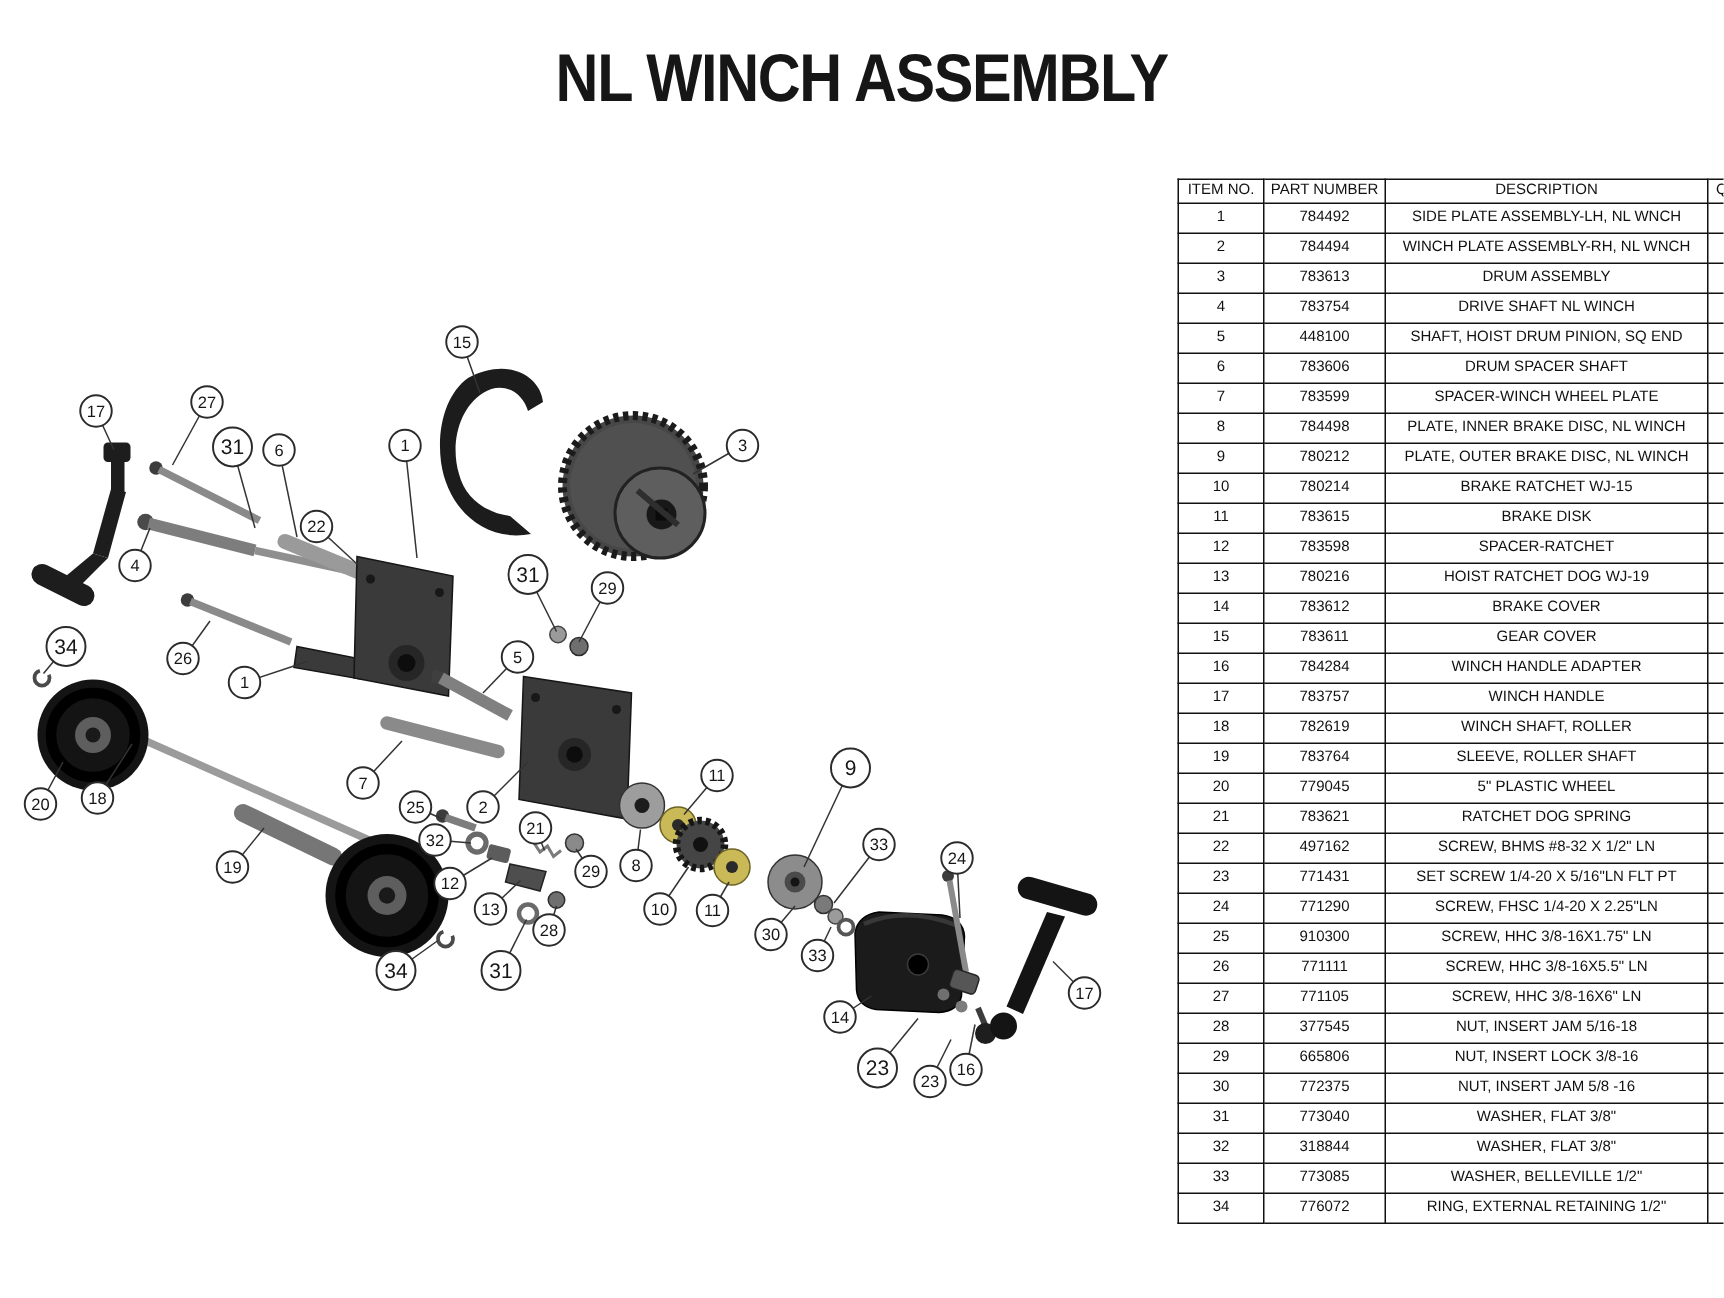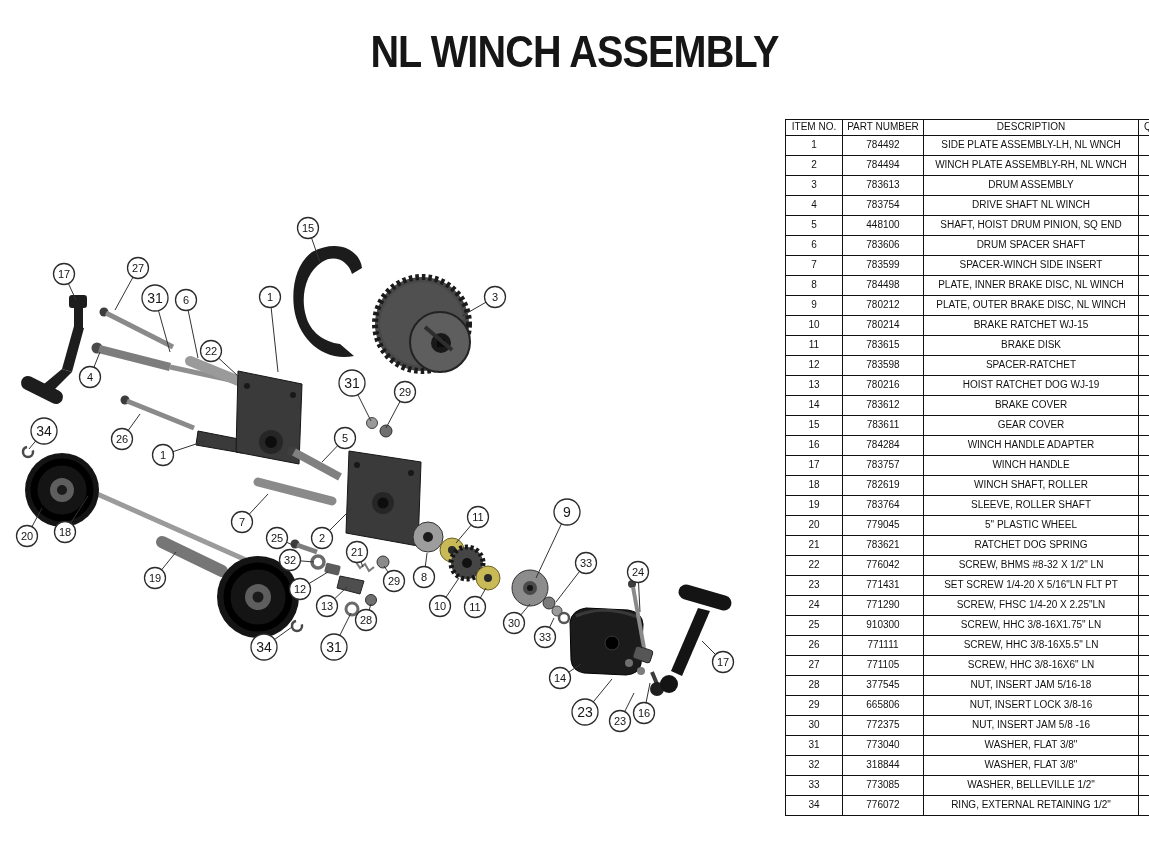--- a/index.html
+++ b/index.html
@@ -470,21 +470,21 @@
       </tr>
       <tr>
         <td>6</td>
         <td>783606</td>
         <td>DRUM SPACER SHAFT</td>
         <td>1</td>
       </tr>
       <tr>
         <td>7</td>
         <td>783599</td>
-        <td>SPACER-WINCH SIDE INSERT</td>
+        <td>SPACER-WINCH WHEEL PLATE</td>
         <td>1</td>
       </tr>
       <tr>
         <td>8</td>
         <td>784498</td>
         <td>PLATE, INNER BRAKE DISC, NL WINCH</td>
         <td>1</td>
       </tr>
       <tr>
         <td>9</td>
@@ -559,21 +559,21 @@
         <td>2</td>
       </tr>
       <tr>
         <td>21</td>
         <td>783621</td>
         <td>RATCHET DOG SPRING</td>
         <td>1</td>
       </tr>
       <tr>
         <td>22</td>
-        <td>776042</td>
+        <td>497162</td>
         <td>SCREW, BHMS #8-32 X 1/2" LN</td>
         <td>1</td>
       </tr>
       <tr>
         <td>23</td>
         <td>771431</td>
         <td>SET SCREW 1/4-20 X 5/16"LN FLT PT</td>
         <td>1</td>
       </tr>
       <tr>

